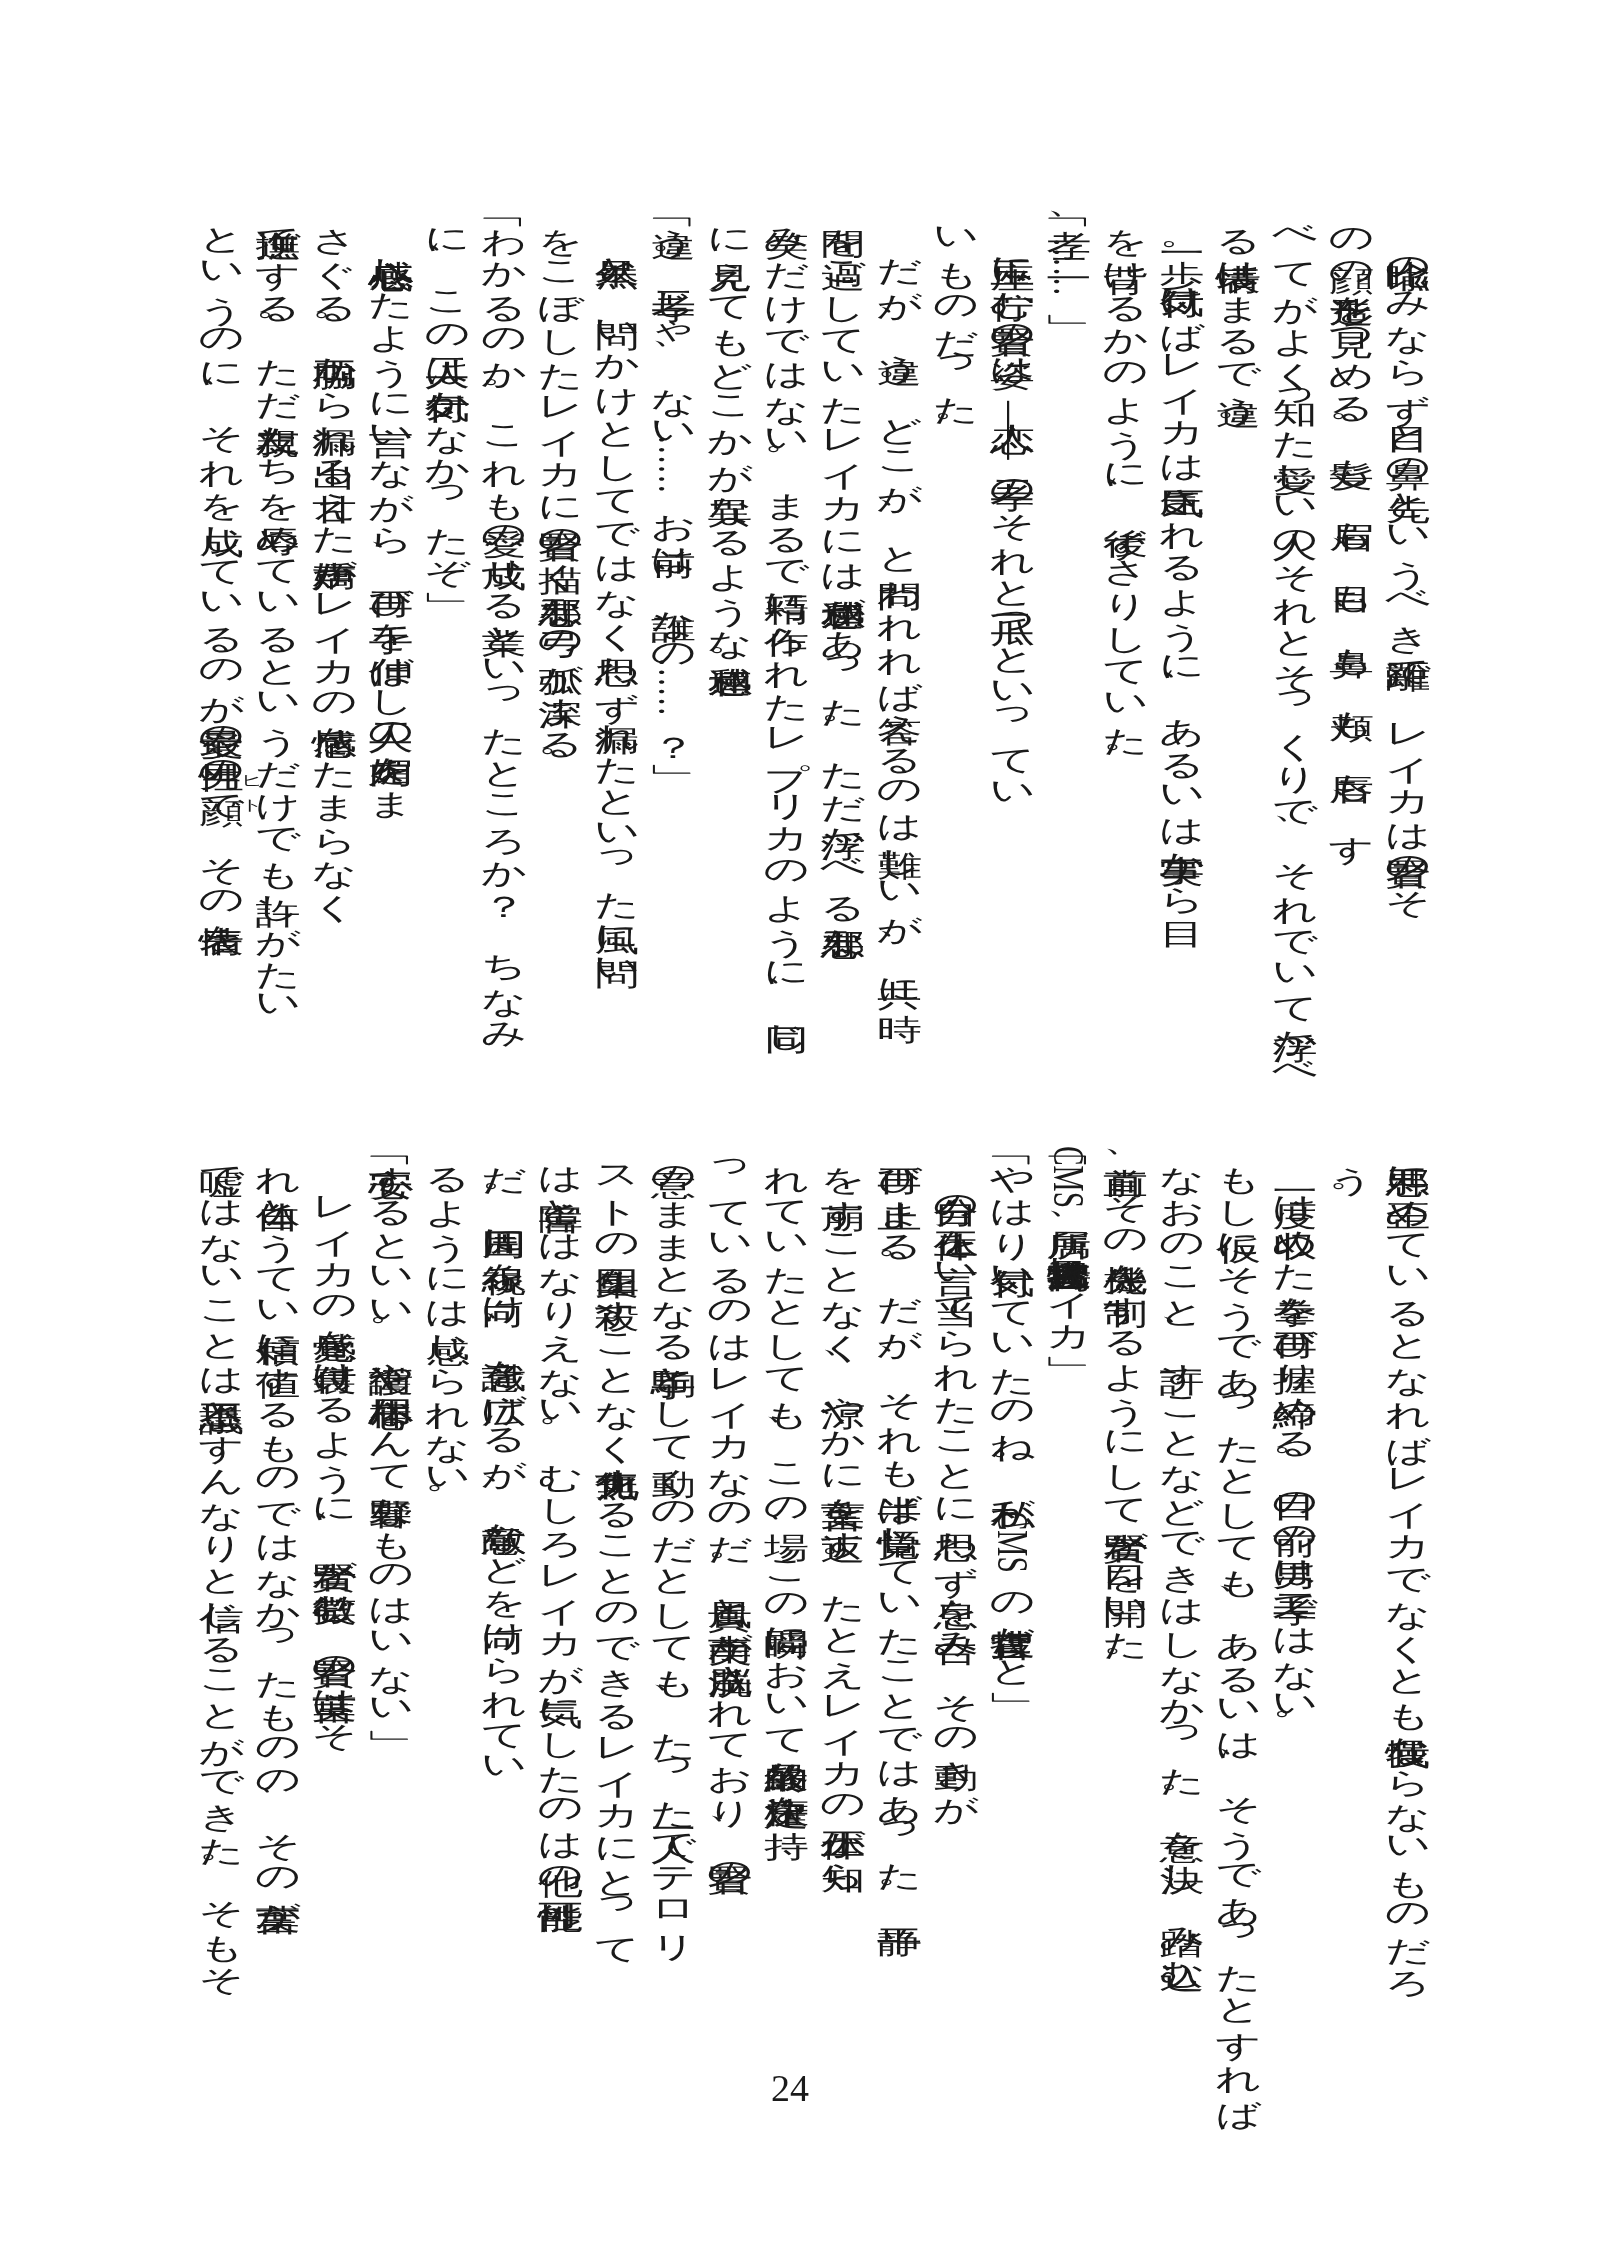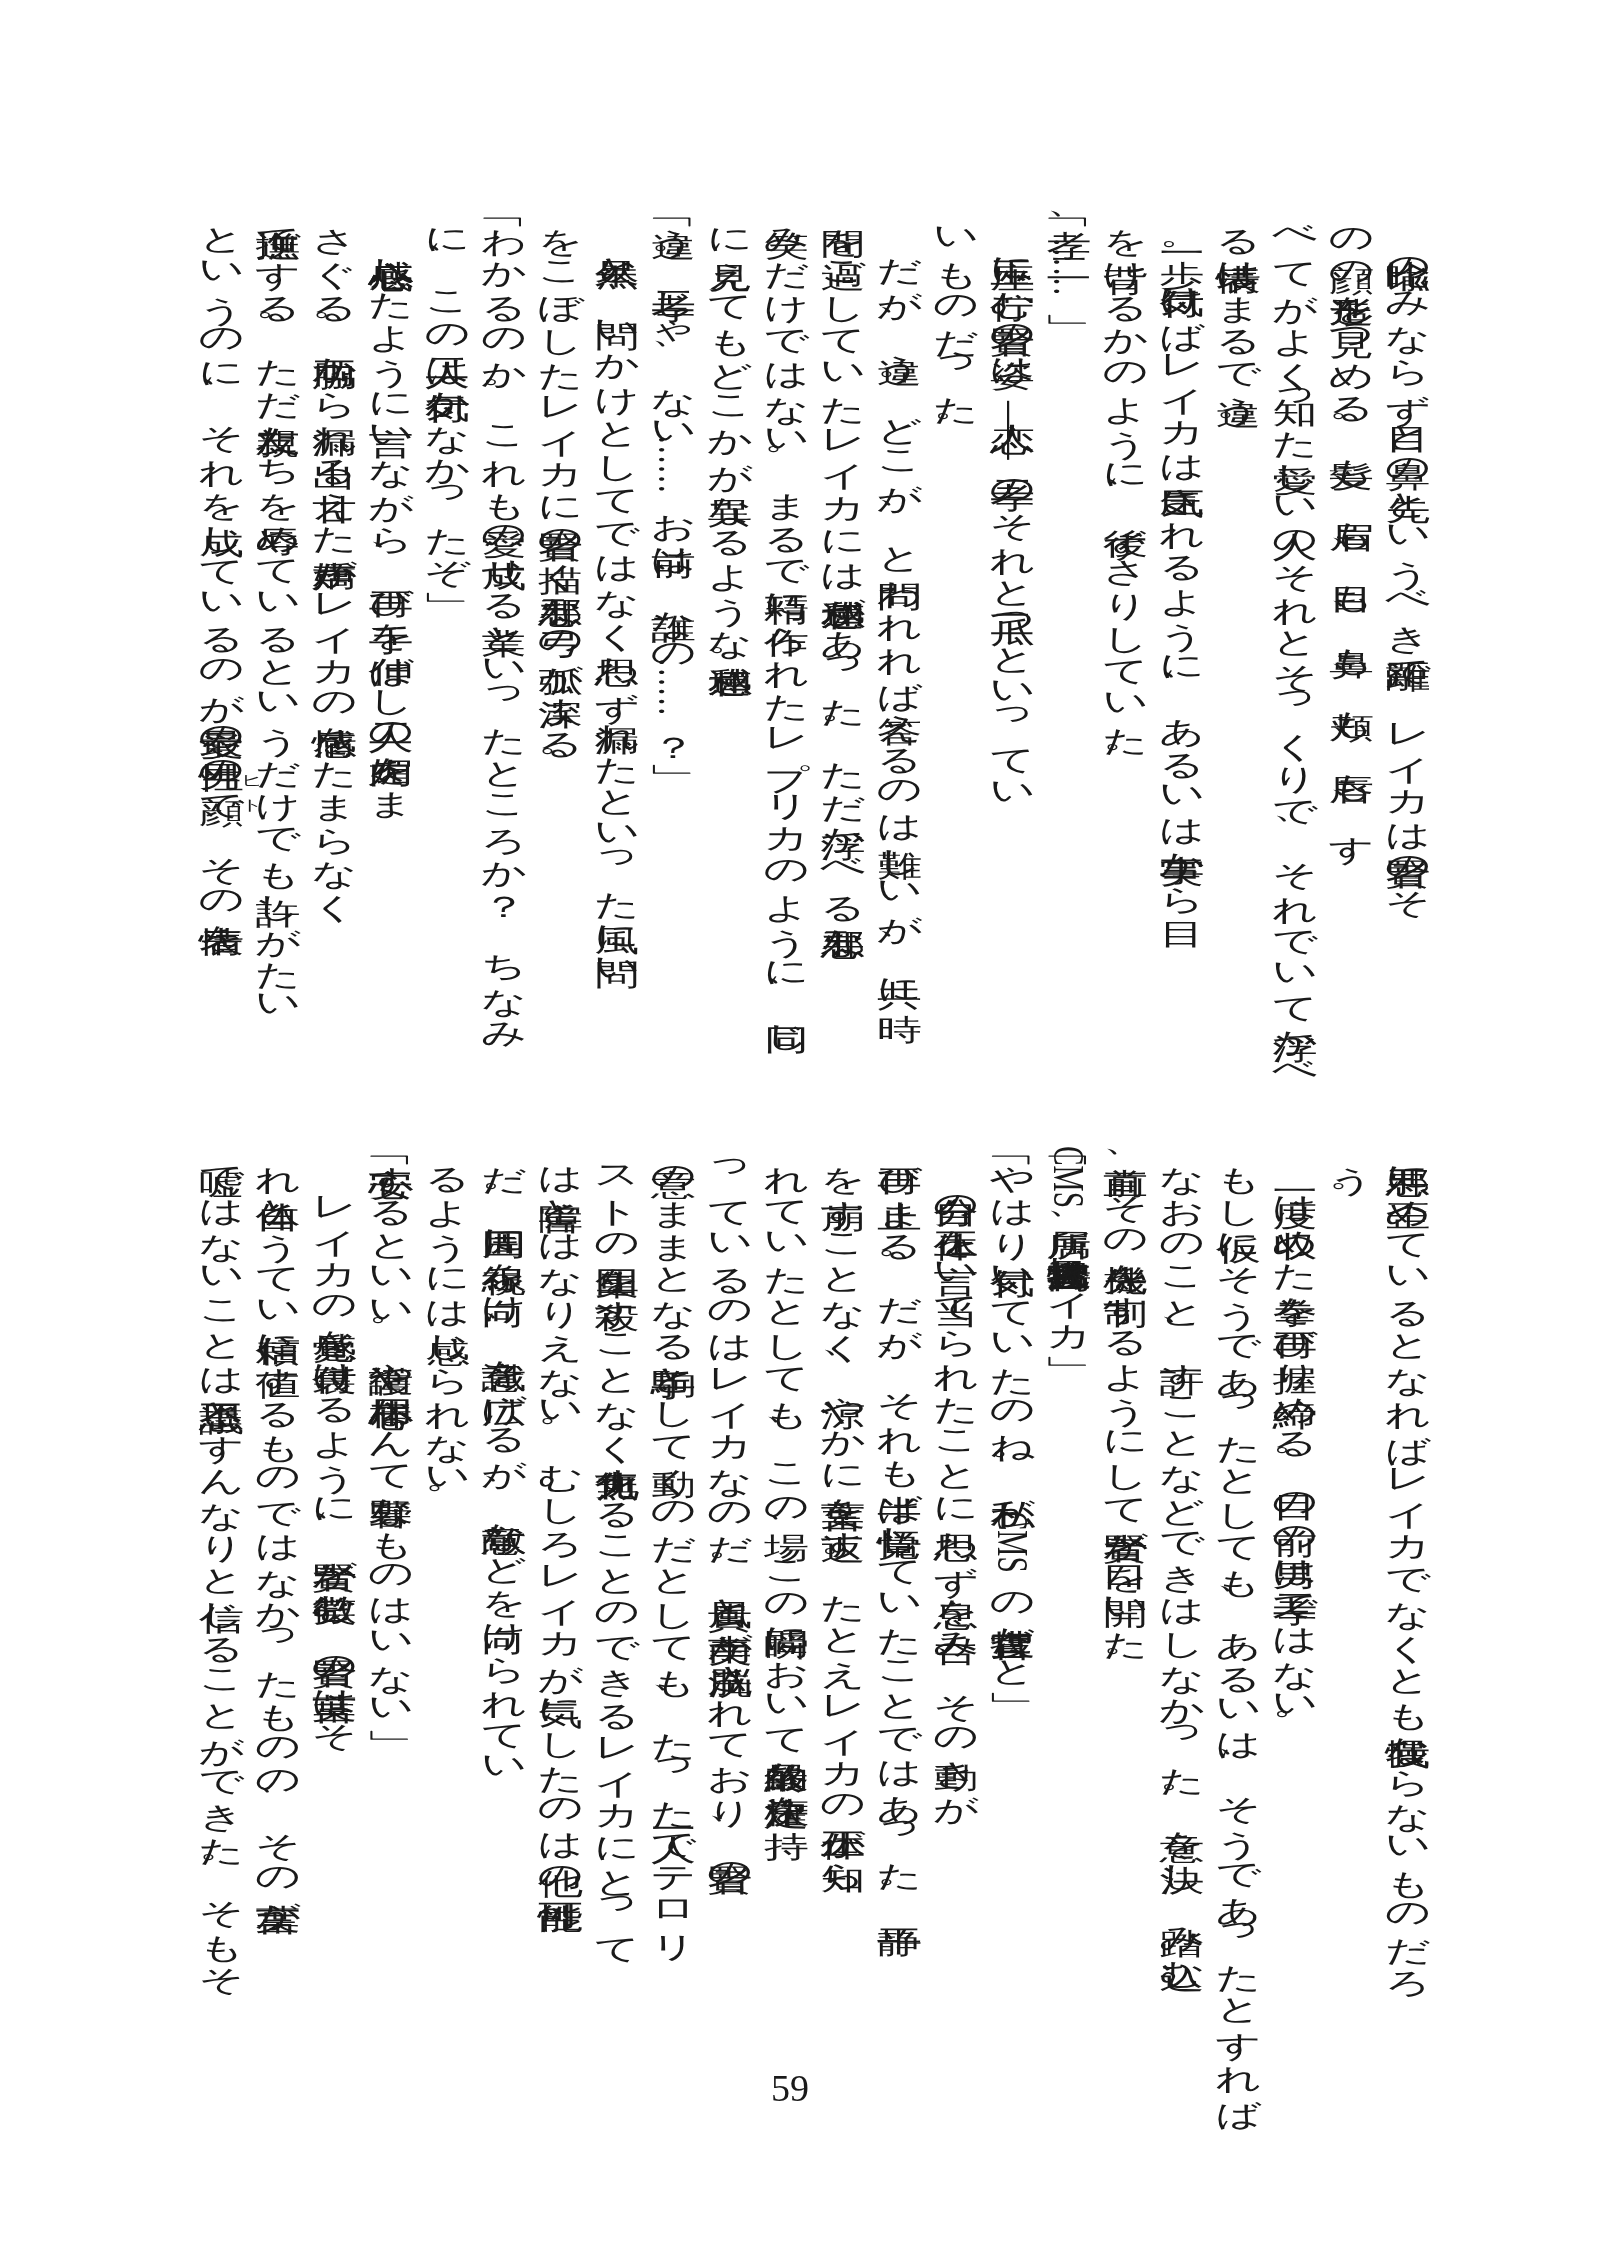--- a/index.html
+++ b/index.html
@@ -119,15 +119,15 @@
     <div class="col">ストの集団を殺すことなく無力化することのできるレイカにとって</div>
     <div class="col">は障害とはなりえない。むしろレイカが気にしたのは他の可能性</div>
     <div class="col">だ。周囲に視線を向け、意識を広げるが、敵意などを向けられてい</div>
     <div class="col">るようには感じられない。</div>
     <div class="col">「安心するといい。護衛や用心棒なんて野暮なものはいない」</div>
     <div class="col">　レイカの感覚を裏付けるように、賢者が微笑む。賢者の言葉はそ</div>
     <div class="col">れ自体とうてい信頼に値するものではなかったものの、その言葉が</div>
     <div class="col">嘘ではないことは不思議とすんなりと信じることができた。そもそ</div>
   </div>
 
-  <div class="page-number">59</div>
+  <div class="page-number">24</div>
 
 </div>
 
 </body></html>

